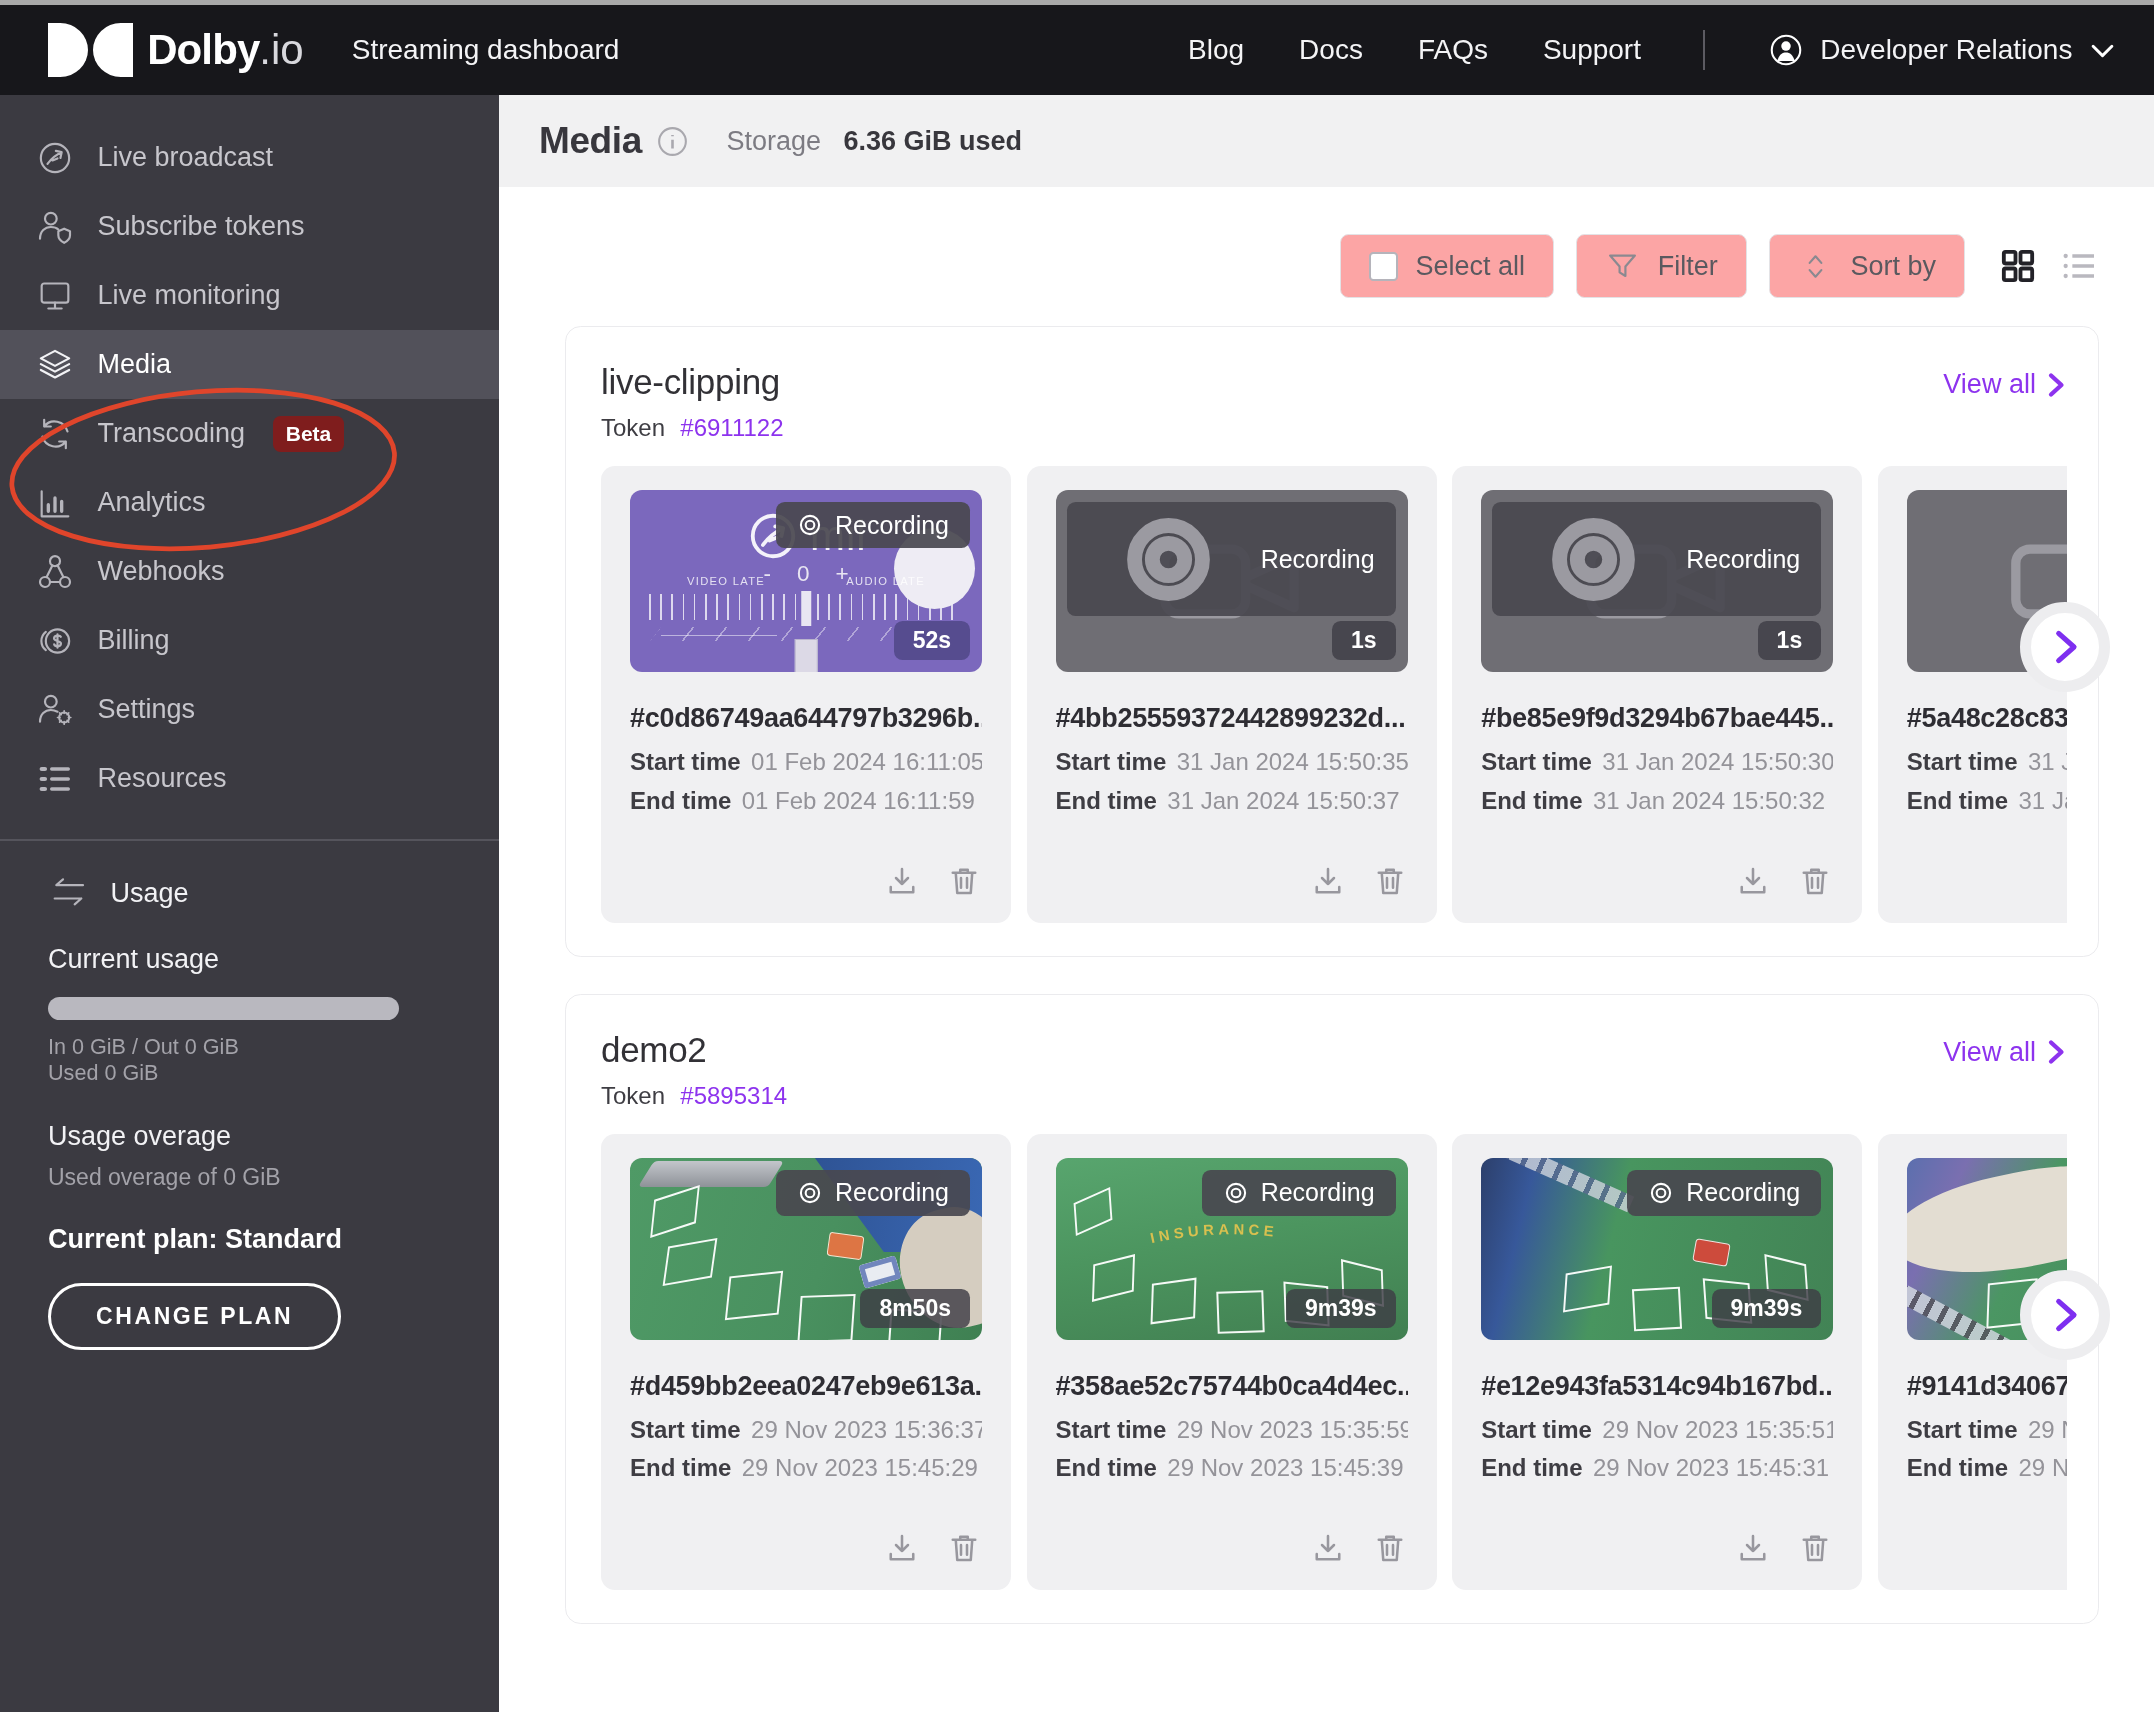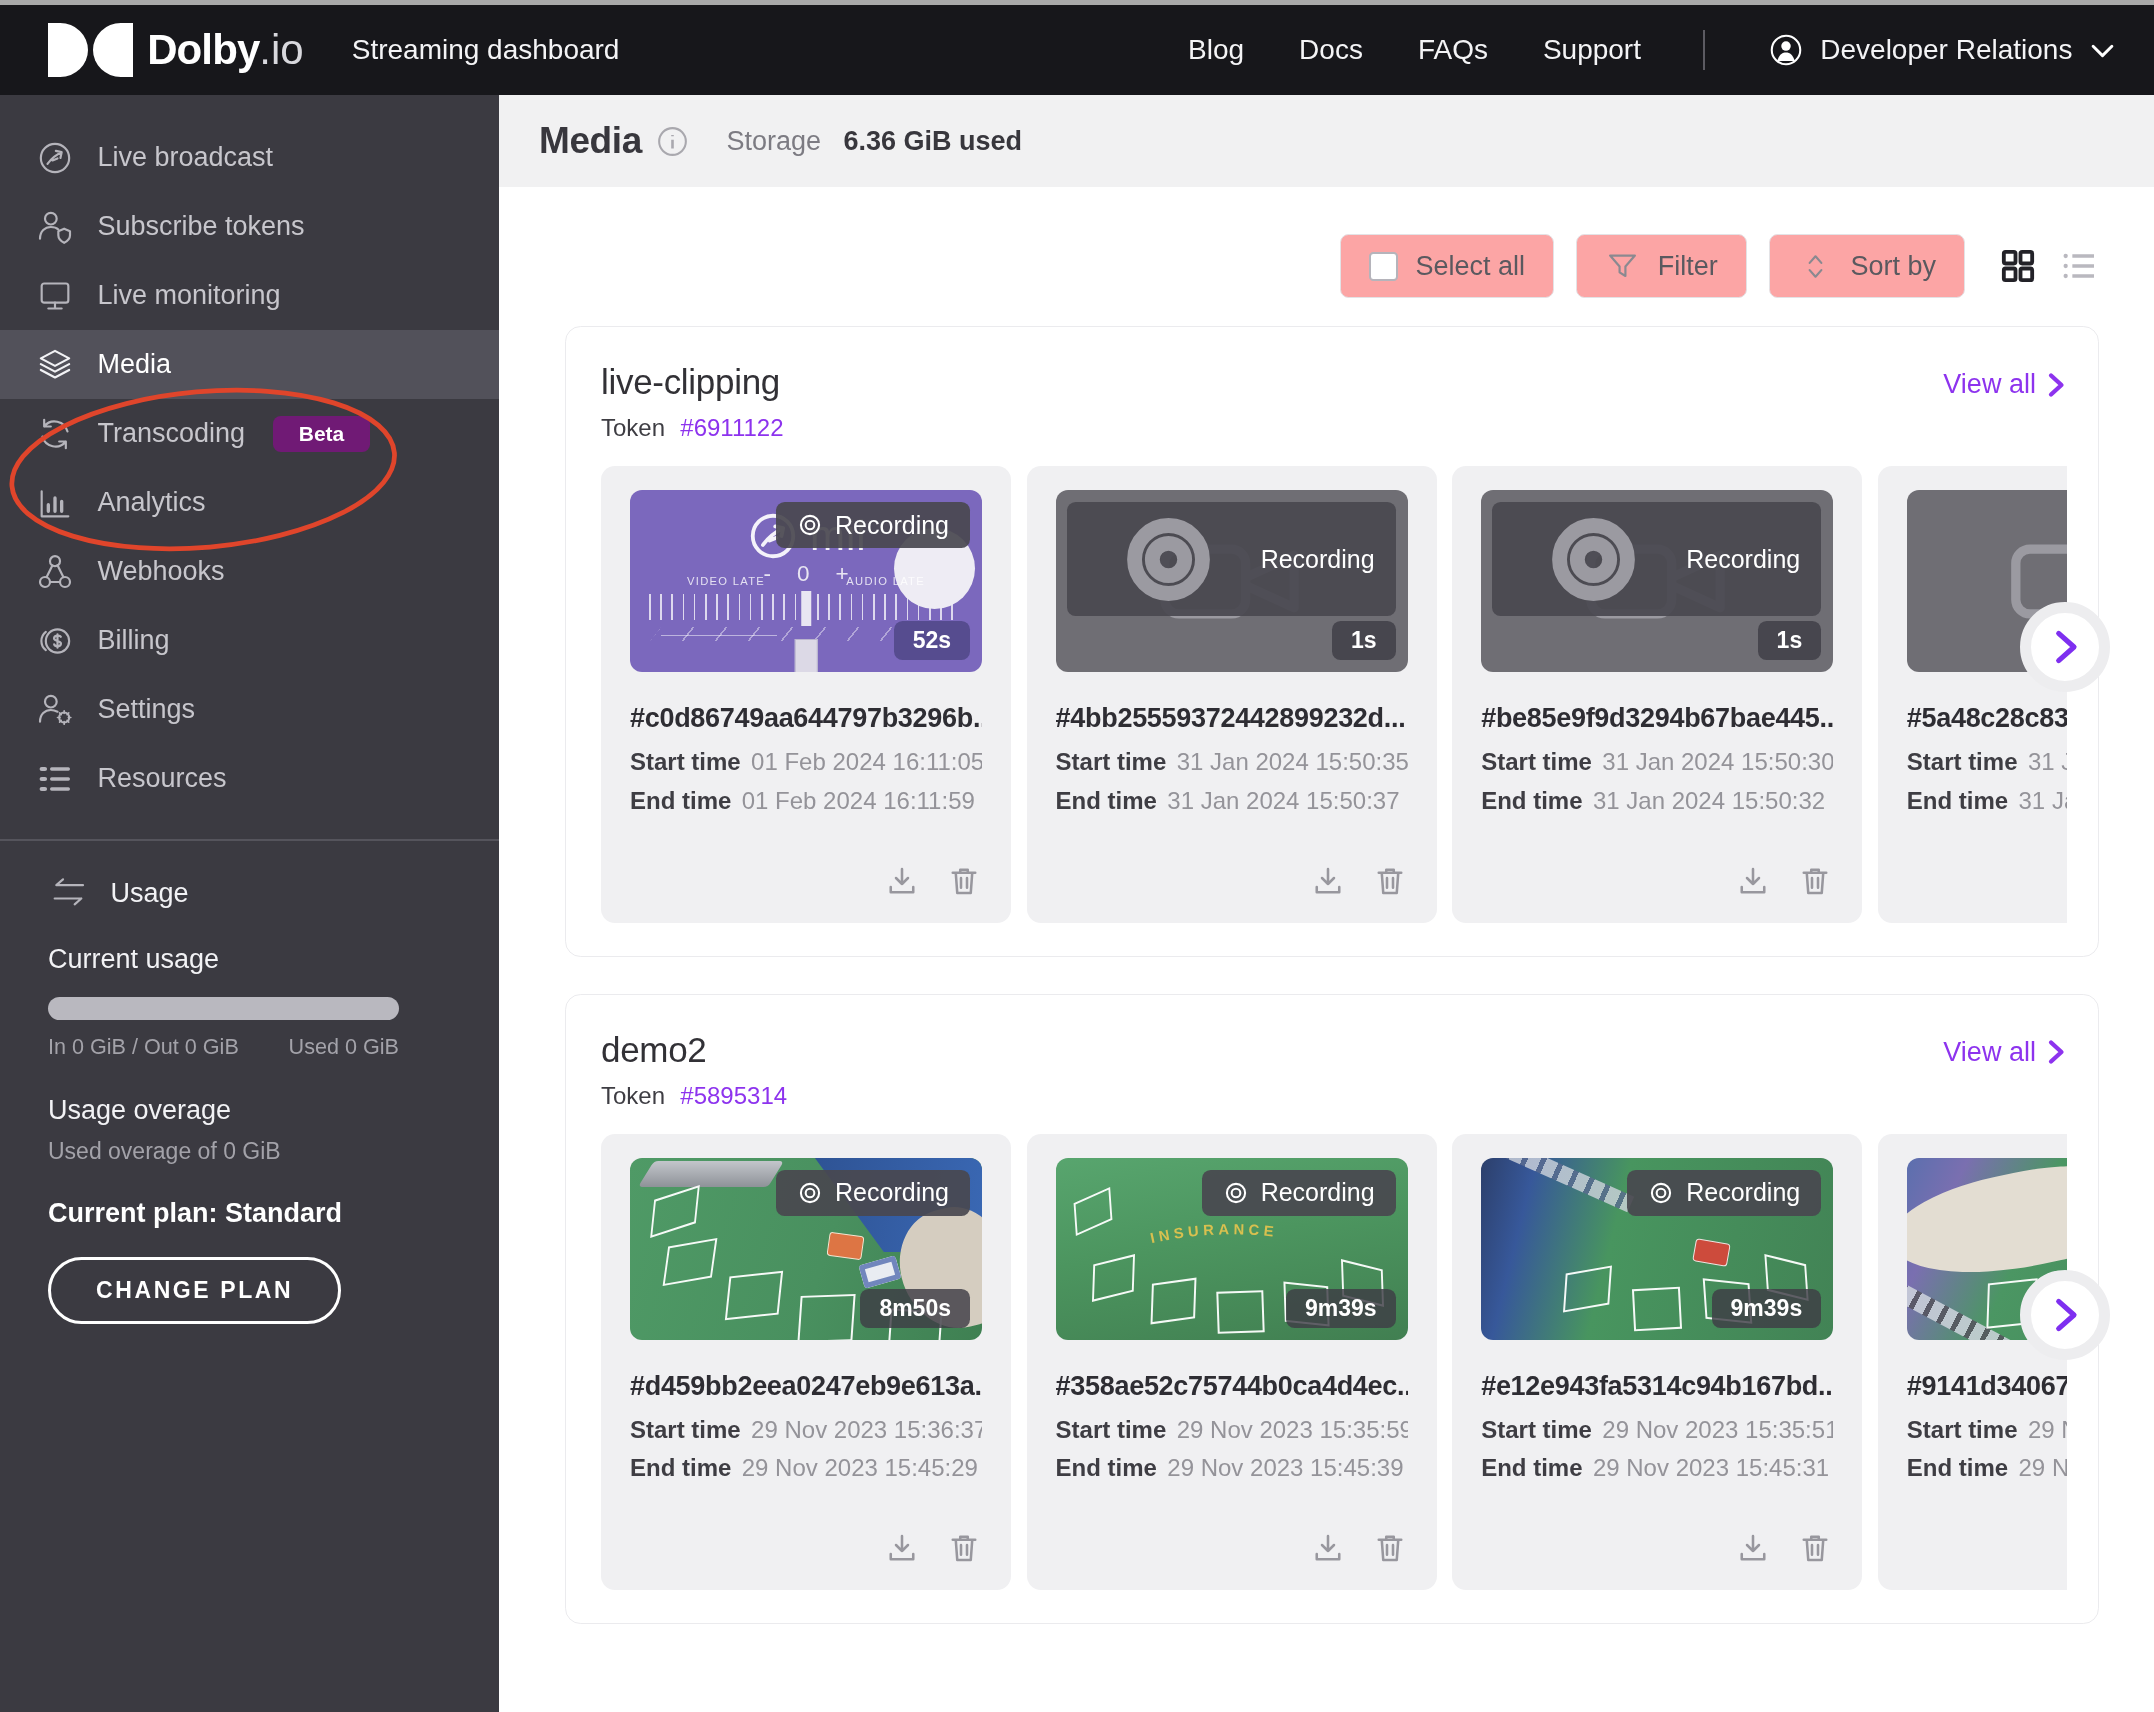--- a/index.html
+++ b/index.html
@@ -28,31 +28,31 @@
 
   
   .sidebar { position:relative; width:499px; flex:0 0 499px; background:#3b3a41; padding-top:28px; }
   .side-item { height:69px; display:flex; align-items:center; gap:22.5px; padding:0 26px 0 35px;
     color:#c7c6cc; font-size:27px; cursor:pointer; }
   .side-item.active { background:#52515a; color:#fff; }
   .s-icon { width:40px; height:40px; flex:0 0 40px; }
   .s-icon svg { width:100%; height:100%; stroke:#b5b4bb; stroke-width:2.6; fill:none;
     stroke-linecap:round; stroke-linejoin:round; }
   .side-item.active .s-icon svg { stroke:#f2f2f5; }
-  .beta-badge { background:#701a75; color:#fff; font-size:21px; font-weight:700;
-    padding:6px 26px; border-radius:7.8px; margin-left:5.2px; }
+  .beta-badge { background:#7f1d1d; color:#fff; font-size:21px; font-weight:700;
+    padding:6px 13px; border-radius:7.8px; margin-left:5.2px; }
   .side-divider { height:1.7px; background:#55545c; margin:26px 0 0 0; }
 
   .usage { padding:31px 48px 0 48px; color:#fff; }
   .usage-head { display:flex; align-items:center; gap:22.5px; }
   .usage-head .s-icon { width:43px; height:43px; }
   .usage-title { font-size:27px; color:#f2f2f5; }
   .usage-sub { font-size:27px; color:#f2f2f5; margin-top:29px; }
   .usage-bar { margin-top:22.5px; height:22.5px; width:351px; border-radius:12px; background:#b9b8bf; }
-  .usage-row { width:351px; display:flex; justify-content:space-between; margin-top:14px; }
+  .usage-row { width:351px; display:flex; justify-content:space-between; margin-top:14px;flex-direction:column; }
   .usage-row span { font-size:21.6px; color:#a3a2a9; }
   .usage-overage-title { font-size:27px; color:#f2f2f5; margin-top:35px; }
   .usage-overage-text { font-size:23px; color:#a3a2a9; margin-top:12px; }
   .usage-plan { font-size:27px; font-weight:700; color:#fff; margin-top:33px; }
   .change-plan { margin-top:28px; display:inline-block; background:none; border:3.5px solid #fff;
     border-radius:38px; color:#fff; font-size:23px; font-weight:700; letter-spacing:2.6px;
     padding:17.3px 45px; cursor:pointer; font-family:inherit; }
 
   
   .annotation { position:absolute; left:0; top:275px; width:415px; height:199px;

